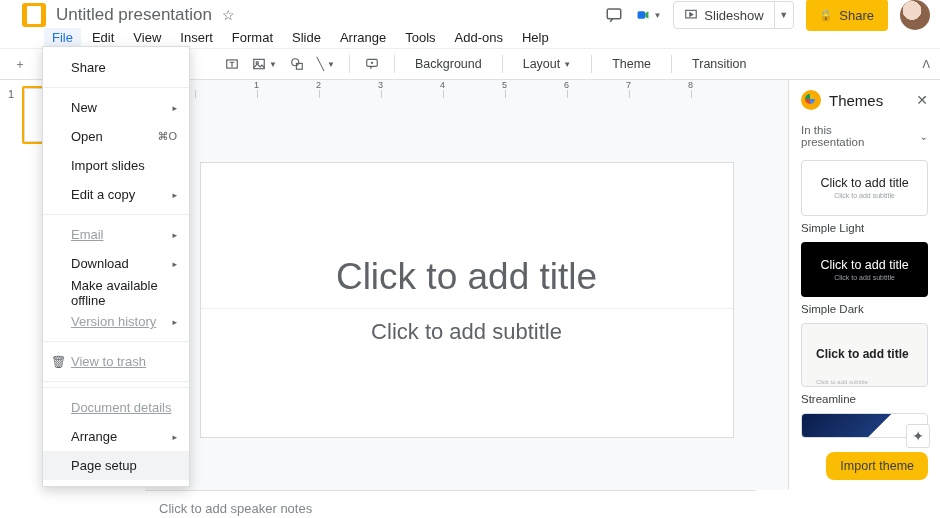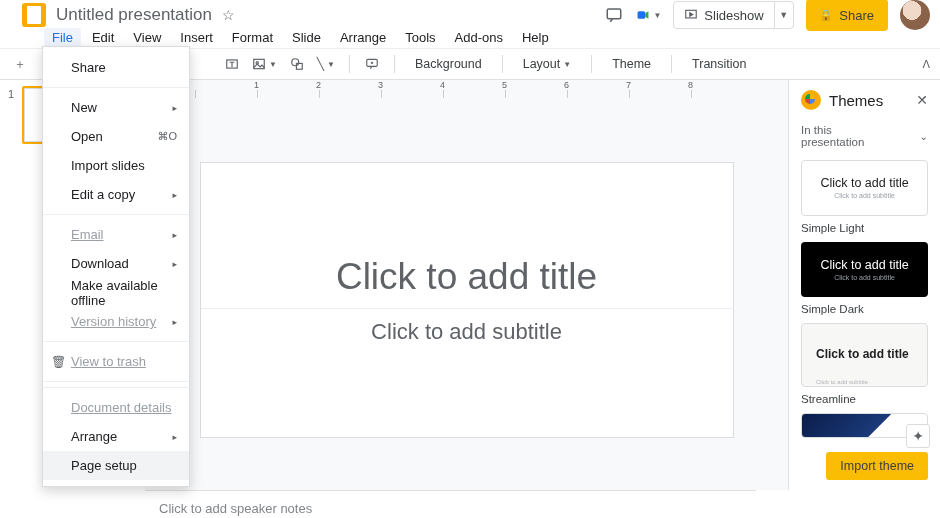--- a/index.html
+++ b/index.html
@@ -50,21 +50,21 @@
   .theme-card { height:90px; border:1px solid #dadce0; border-radius:4px; display:flex; flex-direction:column; align-items:center; justify-content:center; }
   .theme-card.dark { background:#000; color:#fff; border:none; }
   .theme-card.stream { background:#f7f7f5; align-items:flex-start; padding:22px 0 0 14px; }
   .tc-title { font-size:12.5px; color:inherit; }
   .tc-sub { font-size:7px; color:#9aa0a6; margin-top:2px; }
   .theme-card.stream .tc-title { font-weight:600; font-size:12px; color:#202124; }
   .theme-card.stream .tc-sub { font-size:6px; color:#b0b4b8; margin-top:18px; }
   .theme-name { font-size:11.5px; color:#3c4043; margin-bottom:2px; }
   .theme-card.blue { background:linear-gradient(135deg,#0a1d4a,#1b3a7a 60%,#fff 60.5%);}
   .import-wrap { padding:6px 12px 10px 12px; display:flex; justify-content:flex-end; }
-  .import-btn { background:#fbbc04; padding:7px 14px; border-radius:3px; font-size:12.5px; color:#3c4043; font-weight:500; }
+  .import-btn { background:#fbbc04; padding:7px 14px; border-radius:8px; font-size:12.5px; color:#3c4043; font-weight:500; }
   .notes-area { height:58px; padding:10px 14px; font-size:13px; color:#80868b; border-top:1px solid #e0e0e0; margin-left:145px; margin-right:184px; background:#fff; }
   .dropdown { position:absolute; left:42px; top:46px; width:148px; background:#fff; border:1px solid #dadce0; box-shadow:0 4px 12px rgba(0,0,0,.18); padding:6px 0; z-index:100; font-size:13px; color:#202124; }
   .dd-item { display:flex; align-items:center; height:29px; padding:0 14px 0 28px; position:relative; }
   .dd-item.hover { background:#f1f3f4; }
   .dd-item.disabled { color:#9aa0a6;text-decoration:underline; }
   .dd-sep { height:0; border-top:1px solid #eceff1; margin:5px 0; }
   .dd-item .sub { position:absolute; right:12px; font-size:11px; color:#5f6368; }
   .dd-item .chev { position:absolute; right:12px; font-size:9px; color:#5f6368; }
   .dd-icon { position:absolute; left:8px; font-size:12px; color:#5f6368; }
   .plus-sq { position:absolute; right:10px; bottom:42px; width:24px; height:24px; border:1px solid #dadce0; border-radius:3px; display:flex; align-items:center; justify-content:center; font-size:14px; color:#5f6368; background:#fff; }

